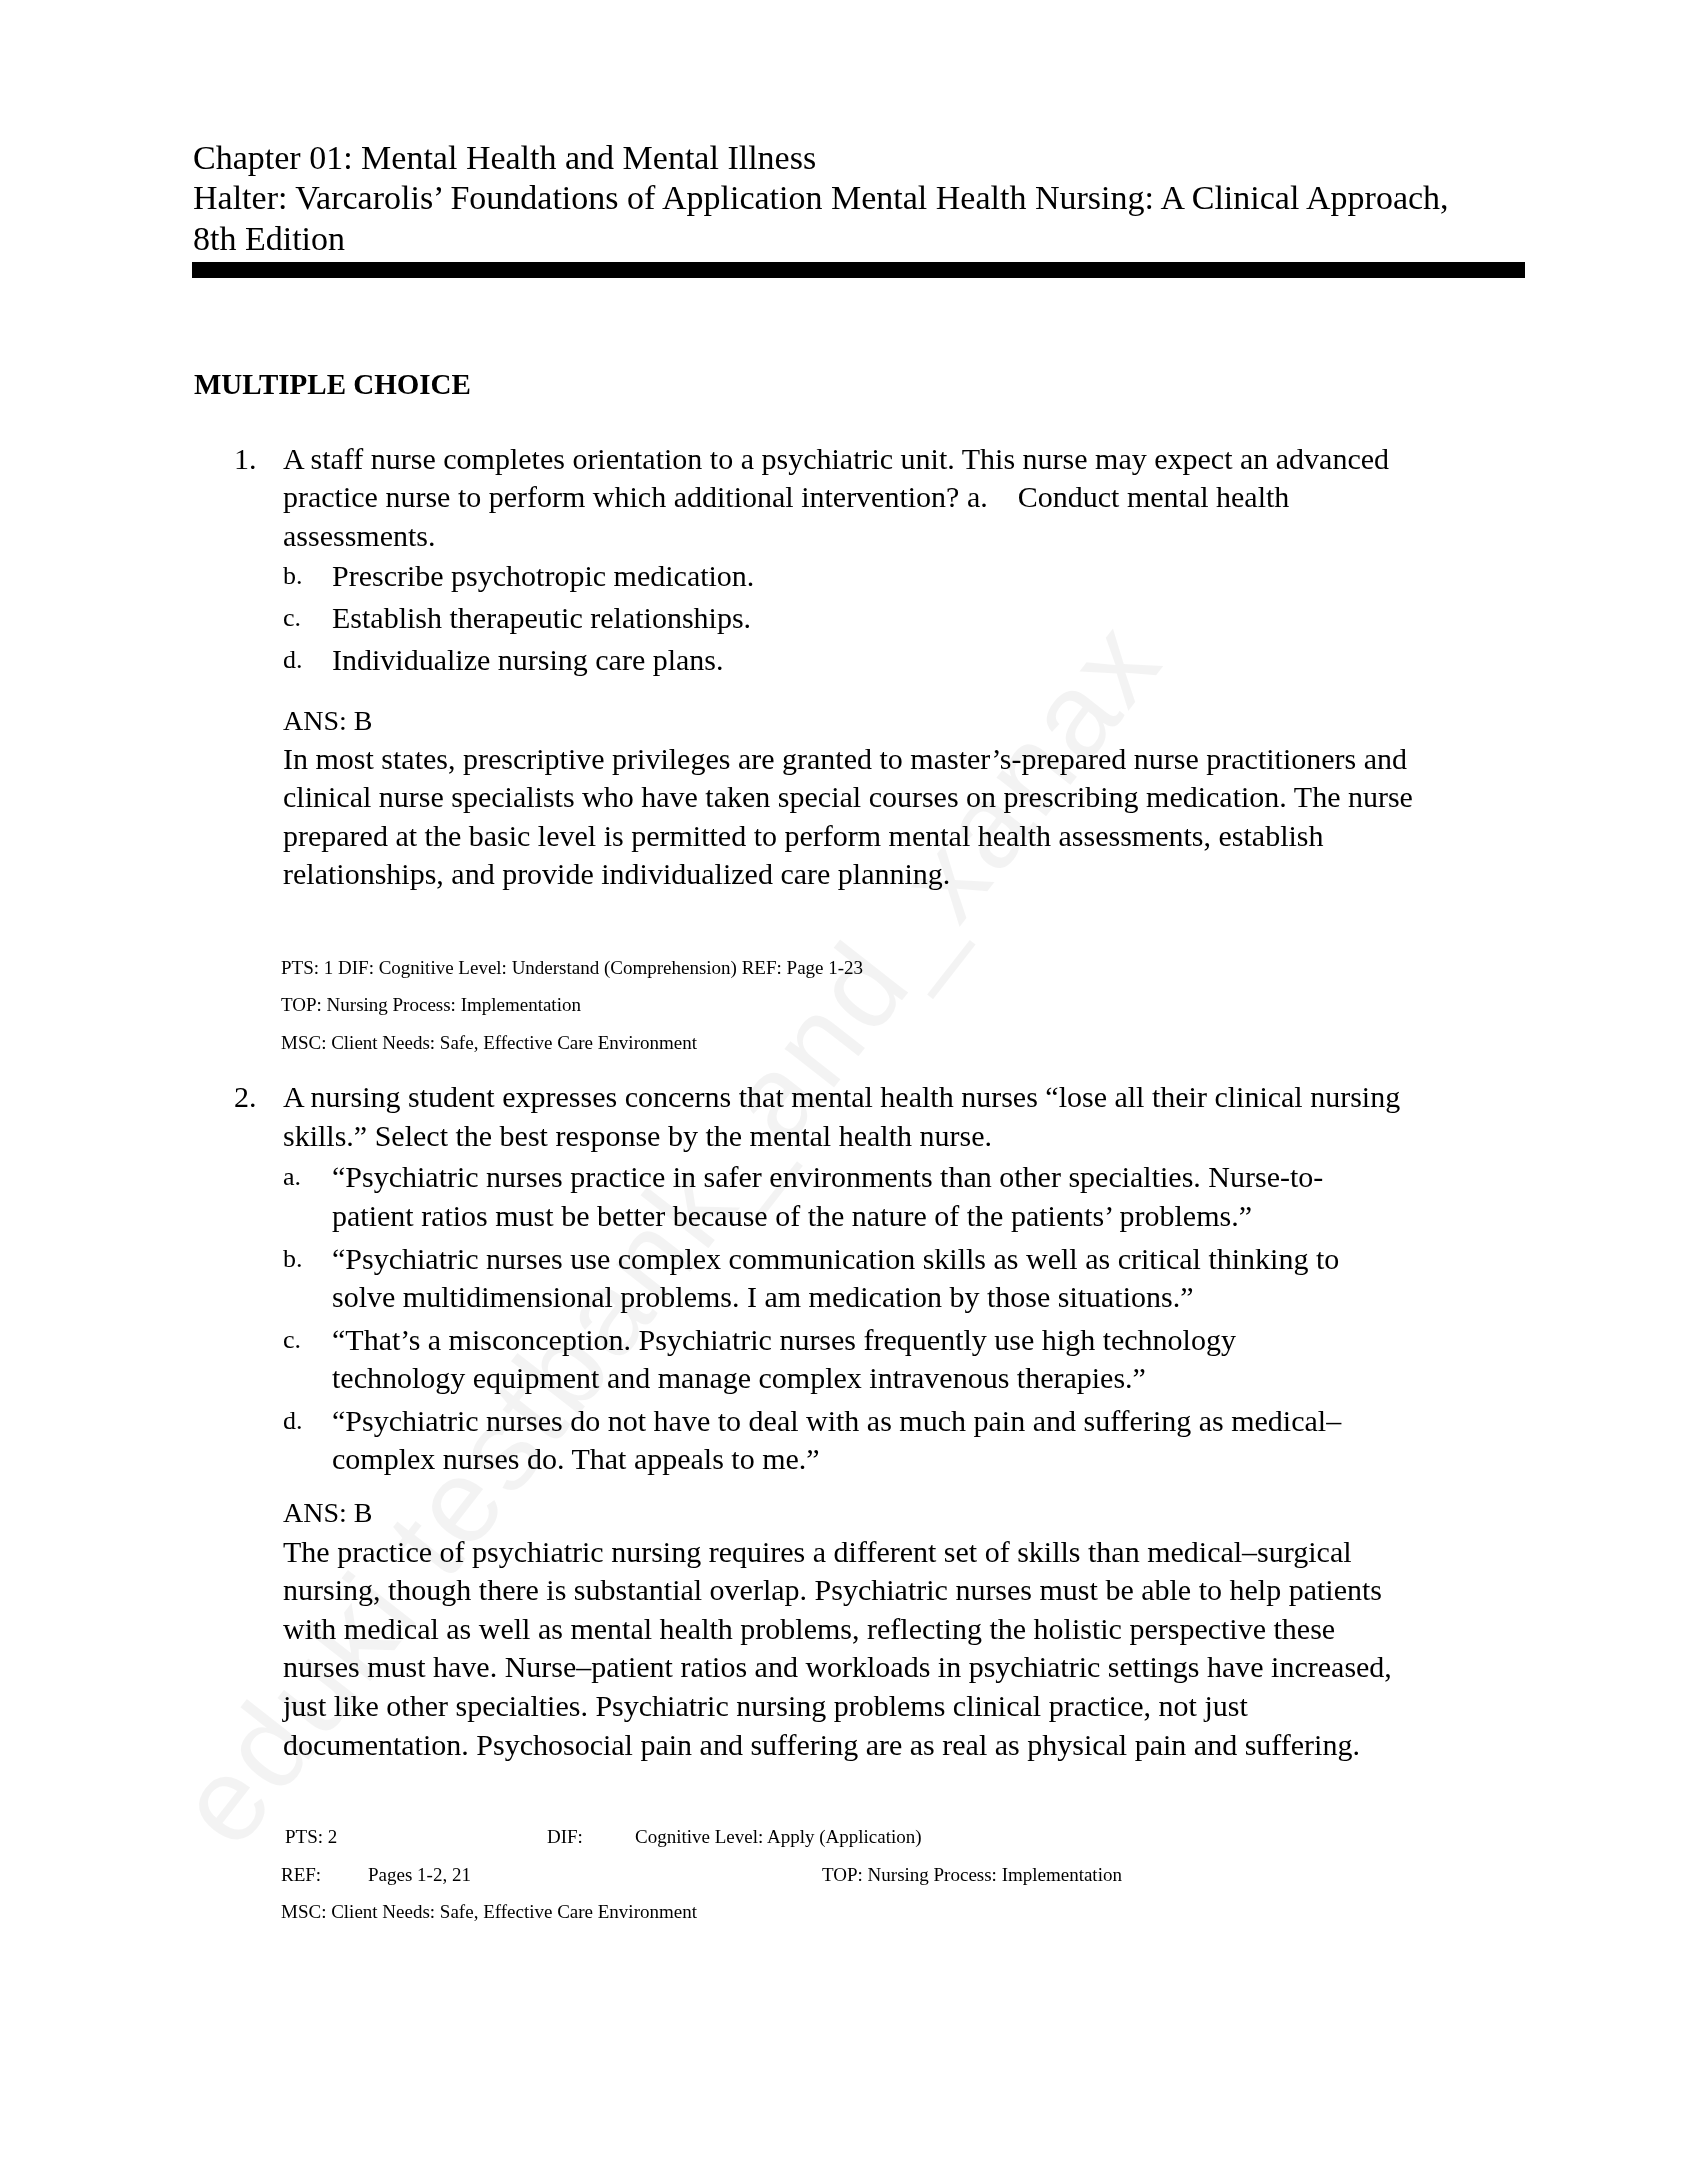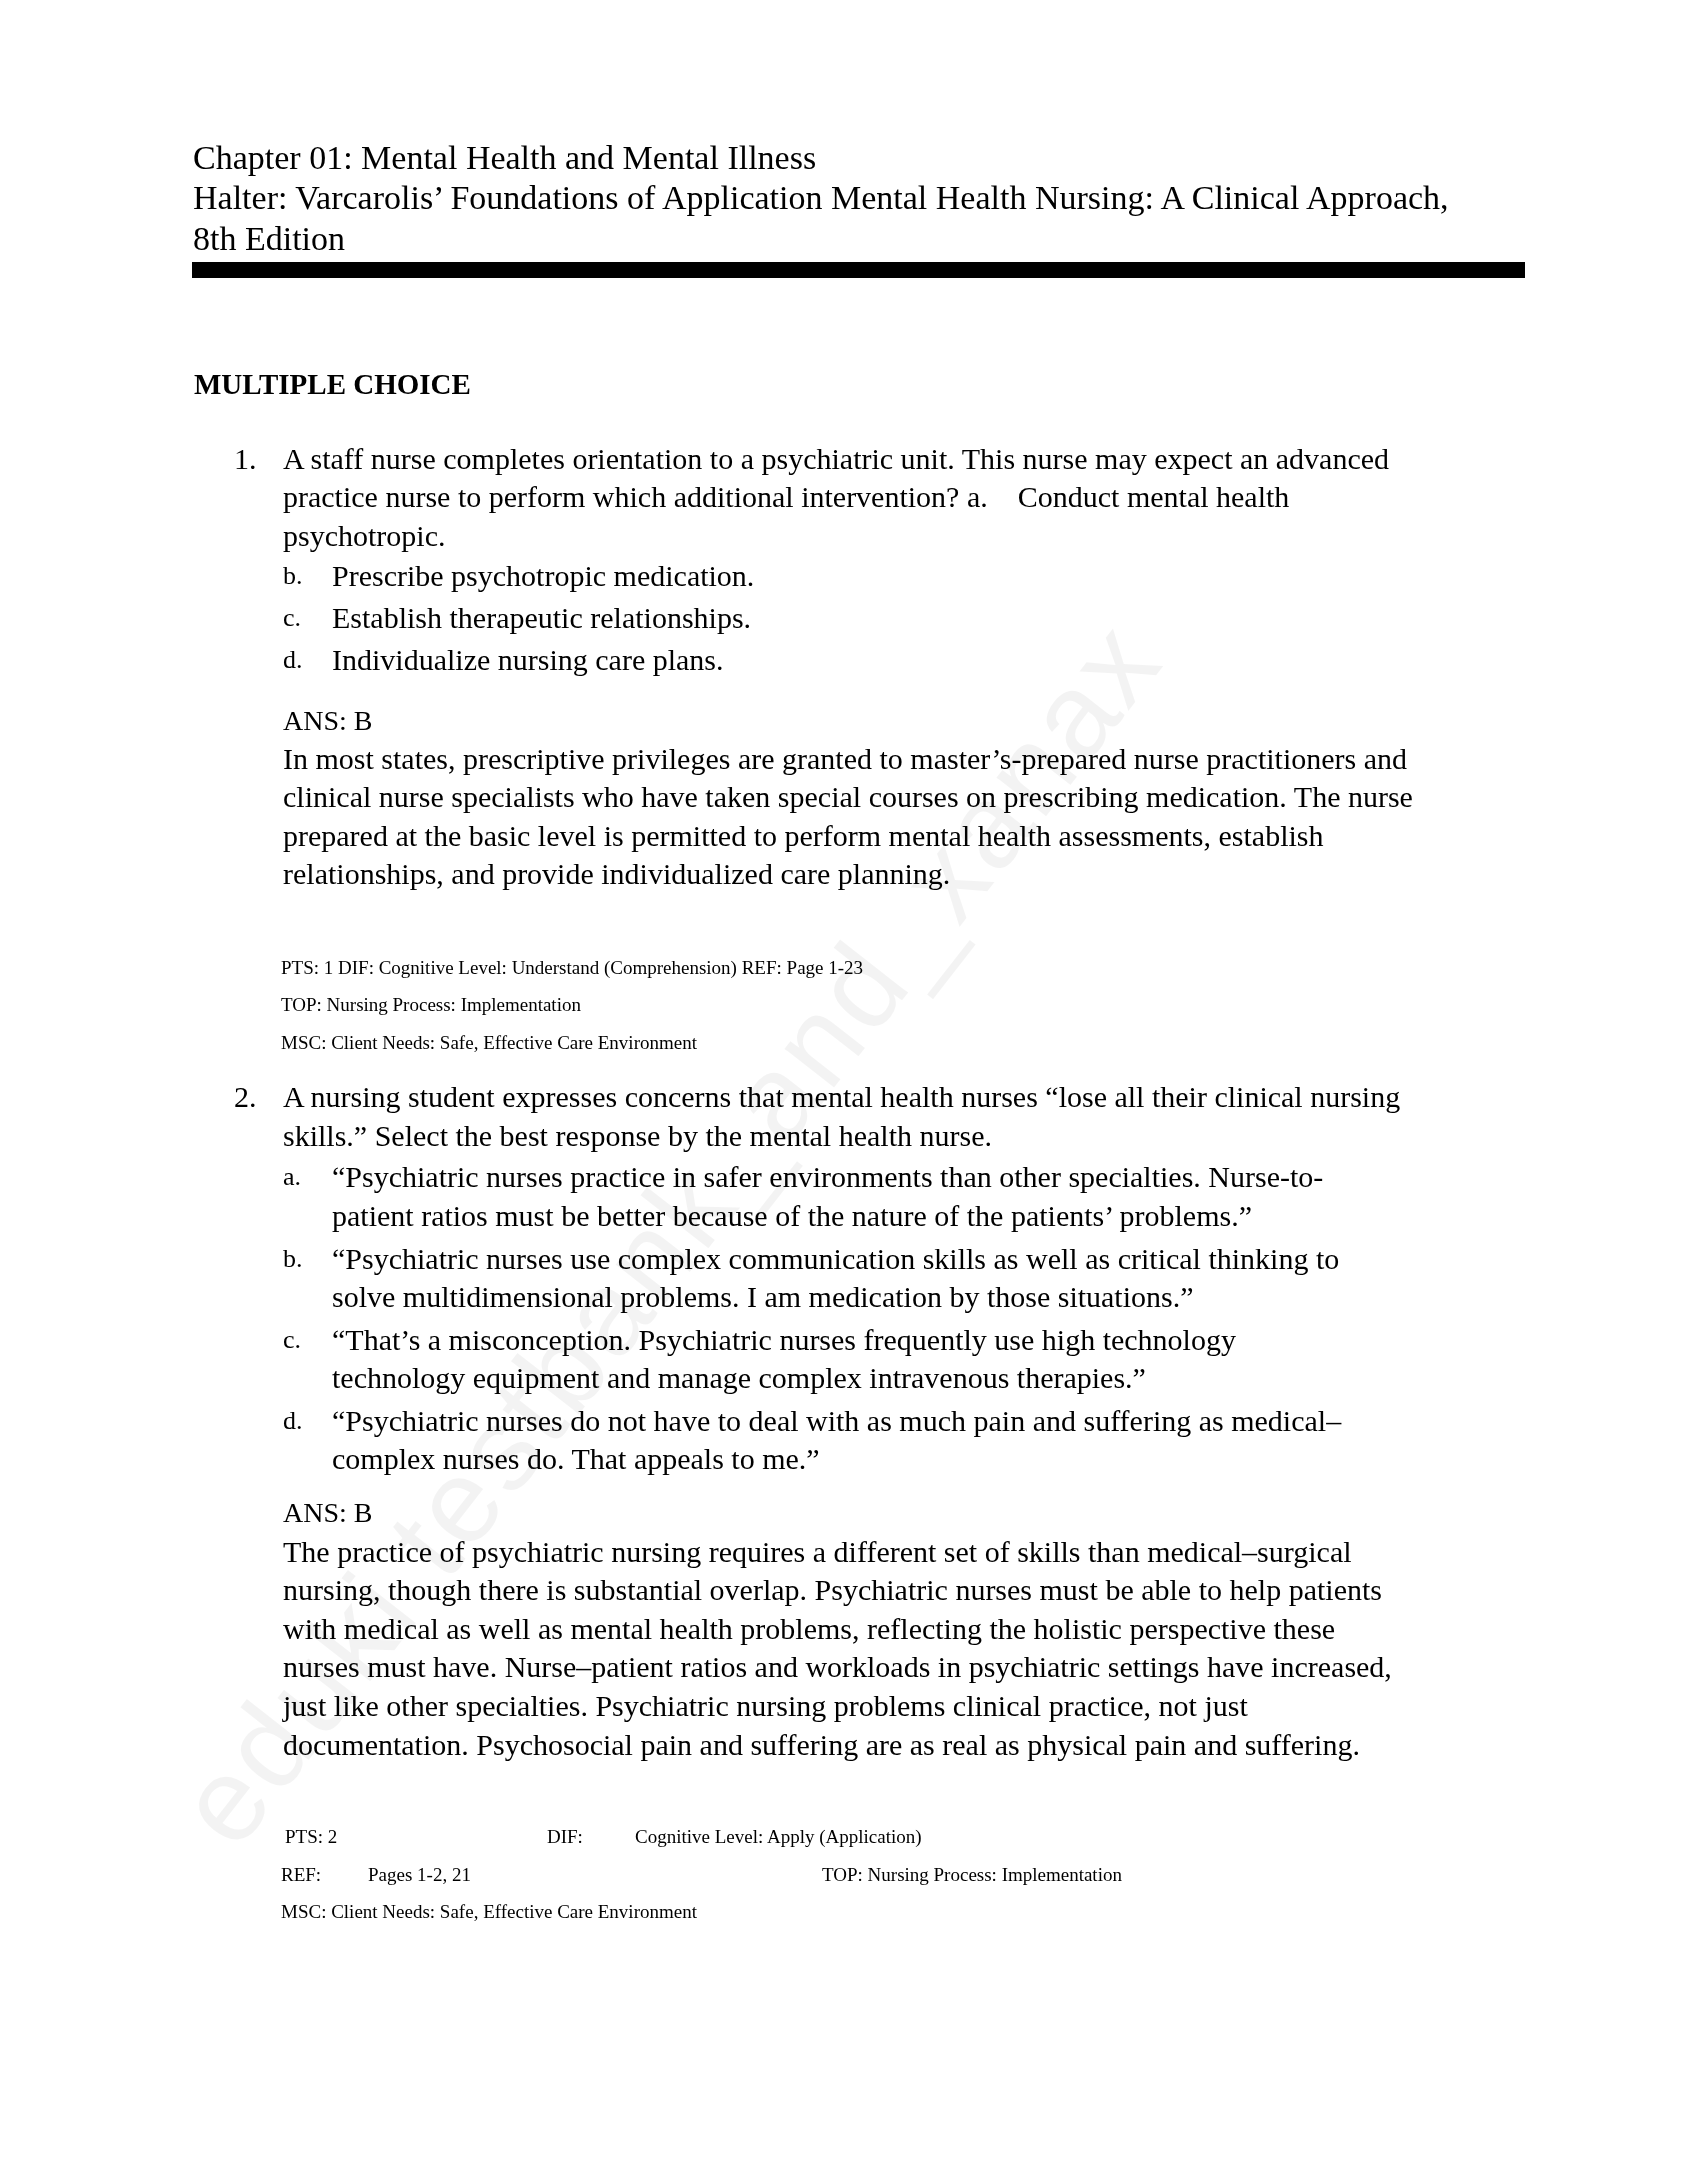--- a/index.html
+++ b/index.html
@@ -25,21 +25,21 @@
 <div class="abs title" style="top:177px">Halter: Varcarolis’ Foundations of Application Mental Health Nursing: A Clinical Approach,</div>
 <div class="abs title" style="top:218px">8th Edition</div>
 <div class="rule"></div>
 
 <div class="abs section">MULTIPLE CHOICE</div>
 
 <div>
   <div class="abs body" style="left:234px; top:439px">1.</div>
   <div class="abs body" style="left:283px; top:439px">A staff nurse completes orientation to a psychiatric unit. This nurse may expect an advanced</div>
   <div class="abs body" style="left:283px; top:477px; white-space:pre">practice nurse to perform which additional intervention? a.    Conduct mental health</div>
-  <div class="abs body" style="left:283px; top:516px">psychotropic.</div>
+  <div class="abs body" style="left:283px; top:516px">assessments.</div>
 
   <div class="abs body" style="left:283px; top:556px; font-size:26px">b.</div>
   <div class="abs body" style="left:332px; top:556px">Prescribe psychotropic medication.</div>
   <div class="abs body" style="left:283px; top:598px; font-size:26px">c.</div>
   <div class="abs body" style="left:332px; top:598px">Establish therapeutic relationships.</div>
   <div class="abs body" style="left:283px; top:640px; font-size:26px">d.</div>
   <div class="abs body" style="left:332px; top:640px">Individualize nursing care plans.</div>
 
   <div class="abs body" style="left:283px; top:701px; font-size:28px">ANS: B</div>
   <div class="abs body" style="left:283px; top:739px">In most states, prescriptive privileges are granted to master’s-prepared nurse practitioners and</div>

